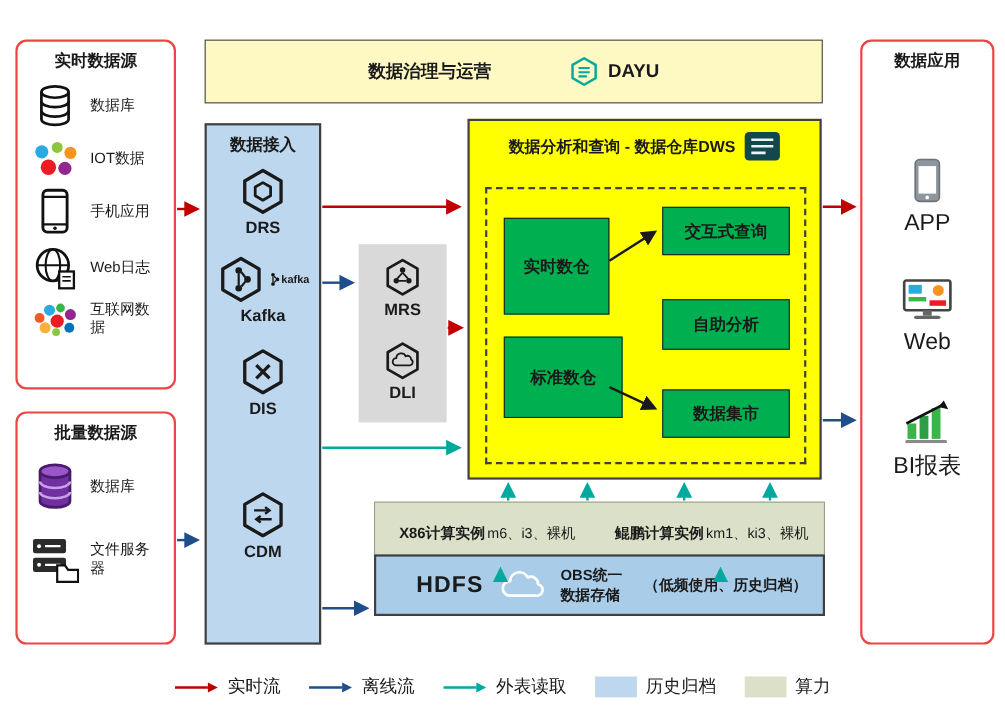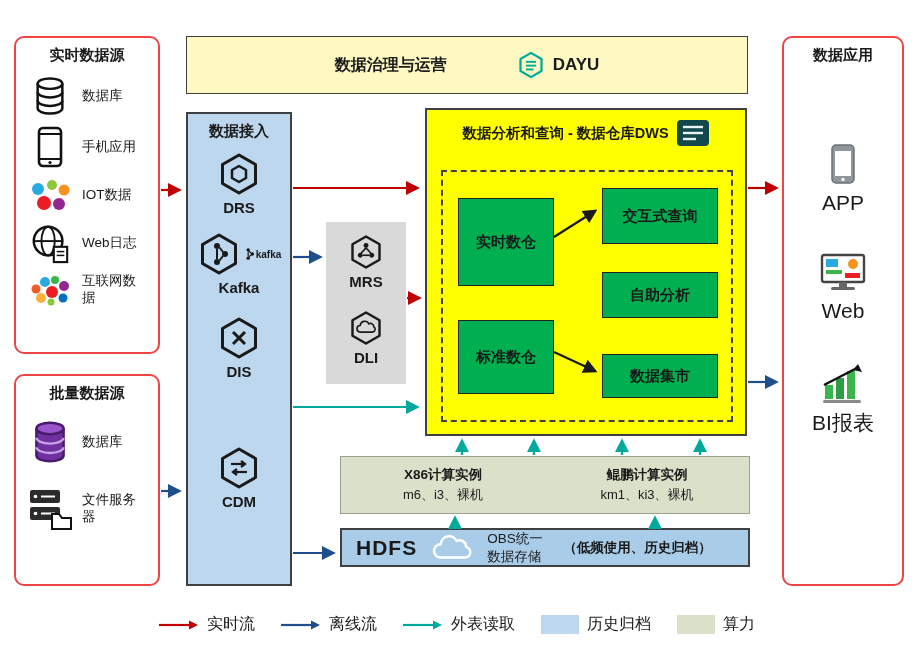--- a/index.html
+++ b/index.html
@@ -20,26 +20,26 @@
   .accitem{position:absolute;left:0;width:100%;display:flex;flex-direction:column;align-items:center;gap:3px;}
   .accitem .lbl{font-weight:bold;font-size:15px;}
   .kafkarow{display:flex;align-items:center;gap:3px;}
   .kbadge{display:flex;align-items:center;gap:2px;font-size:10px;font-weight:bold;}
   .graysvc{background:#d9d9d9;padding-left:42px;}
   .dwsbox{background:#ffff00;border:2px solid #404040;}
   .dwshead{position:absolute;top:9px;left:0;width:100%;display:flex;align-items:center;justify-content:center;gap:7px;font-weight:bold;font-size:14.5px;}
   .dashed{position:absolute;border:2px dashed #404040;box-sizing:border-box;}
   .greenbox{position:absolute;background:#00b050;border:1px solid #222;display:flex;align-items:center;justify-content:center;font-weight:bold;font-size:15px;box-sizing:border-box;}
   .compute{background:#dbe0c8;border:1px solid #9aa089;display:flex;}
-  .compute .half{flex:1;display:flex;flex-direction:column;align-items:center;justify-content:center;gap:2px;}
+  .compute .half{flex:1;display:flex;flex-direction:row;align-items:center;justify-content:center;gap:2px;}
   .compute .h1{font-weight:bold;font-size:13.5px;}
   .compute .h2{font-size:13px;}
   .hdfs{background:#a9cde9;border:2px solid #404040;display:flex;align-items:center;gap:12px;padding:0 14px;}
   .hdfs .hl{font-weight:bold;font-size:21px;letter-spacing:1px;}
-  .obsblock{width:64px;font-weight:normal;font-size:13.5px;line-height:1.3;}
+  .obsblock{width:64px;font-weight:bold;font-size:13.5px;line-height:1.3;}
   .obsnote{font-size:13.5px;font-weight:bold;}
   .appitem{position:absolute;left:0;width:100%;display:flex;flex-direction:column;align-items:center;gap:6px;}
   .appitem .lbl{font-size:21px;}
   .legend{position:absolute;left:0;top:614px;width:100%;display:flex;justify-content:center;align-items:center;gap:26px;}
   .legitem{display:flex;align-items:center;gap:8px;font-size:16px;}
   .swatch{width:38px;height:19px;display:inline-block;}
   .sw-archive{background:#bdd7ee;}
   .sw-power{background:#dbe0c8;}
   svg{display:block;}
   .arrows{position:absolute;left:0;top:0;pointer-events:none;z-index:10;}
@@ -107,40 +107,40 @@
             <path d="M7,9 v26 a13,5.5 0 0 0 26,0 v-26" fill="#fff" stroke="#111" stroke-width="2.6"></path>
             <ellipse cx="20" cy="9" rx="13" ry="5.5" fill="#fff" stroke="#111" stroke-width="2.6"></ellipse>
             <path d="M7,18 a13,5.5 0 0 0 26,0" fill="none" stroke="#111" stroke-width="2.6"></path>
             <path d="M7,27 a13,5.5 0 0 0 26,0" fill="none" stroke="#111" stroke-width="2.6"></path>
           </svg>
         </span>
         <span class="lbl">数据库</span>
       </div>
       <div class="srcitem">
         <span class="iconbox">
-          <svg width="26" height="42" viewBox="0 0 26 42">
-            <rect x="2" y="2" width="22" height="38" rx="4" fill="#fff" stroke="#111" stroke-width="2.6"></rect>
-            <line x1="2" y1="8" x2="24" y2="8" stroke="#111" stroke-width="2"></line>
-            <line x1="2" y1="33" x2="24" y2="33" stroke="#111" stroke-width="2"></line>
-            <circle cx="13" cy="36.5" r="1.6" fill="#111"></circle>
-          </svg>
-        </span>
-        <span class="lbl">手机应用</span>
-      </div>
-      <div class="srcitem">
-        <span class="iconbox">
           <svg width="44" height="36" viewBox="0 0 44 36">
             <circle cx="10" cy="12" r="6" fill="#29abe2"></circle>
             <circle cx="24" cy="8" r="5" fill="#8cc63f"></circle>
             <circle cx="36" cy="13" r="5.5" fill="#f7931e"></circle>
             <circle cx="16" cy="26" r="7" fill="#ed1c24"></circle>
             <circle cx="31" cy="27" r="6" fill="#93278f"></circle>
           </svg>
         </span>
         <span class="lbl">IOT数据</span>
+      </div>
+      <div class="srcitem">
+        <span class="iconbox">
+          <svg width="26" height="42" viewBox="0 0 26 42">
+            <rect x="2" y="2" width="22" height="38" rx="4" fill="#fff" stroke="#111" stroke-width="2.6"></rect>
+            <line x1="2" y1="8" x2="24" y2="8" stroke="#111" stroke-width="2"></line>
+            <line x1="2" y1="33" x2="24" y2="33" stroke="#111" stroke-width="2"></line>
+            <circle cx="13" cy="36.5" r="1.6" fill="#111"></circle>
+          </svg>
+        </span>
+        <span class="lbl">手机应用</span>
       </div>
       <div class="srcitem">
         <span class="iconbox">
           <svg width="42" height="42" viewBox="0 0 44 44">
             <circle cx="20" cy="20" r="15" fill="#fff" stroke="#111" stroke-width="2.6"></circle>
             <ellipse cx="20" cy="20" rx="7" ry="15" fill="none" stroke="#111" stroke-width="2"></ellipse>
             <line x1="5" y1="20" x2="35" y2="20" stroke="#111" stroke-width="2"></line>
             <rect x="26" y="26" width="14" height="16" fill="#fff" stroke="#111" stroke-width="2.2"></rect>
             <line x1="29" y1="31" x2="37" y2="31" stroke="#111" stroke-width="1.6"></line>
             <line x1="29" y1="35" x2="37" y2="35" stroke="#111" stroke-width="1.6"></line>
@@ -280,24 +280,24 @@
         <rect x="1" y="1" width="32" height="26" rx="4" fill="#13474e"></rect>
         <line x1="7" y1="8" x2="27" y2="8" stroke="#e8f4f4" stroke-width="2.4"></line>
         <line x1="7" y1="14" x2="27" y2="14" stroke="#e8f4f4" stroke-width="2.4"></line>
         <line x1="7" y1="20" x2="20" y2="20" stroke="#e8f4f4" stroke-width="2.4"></line>
       </svg>
     </div>
     <div class="dashed" style="left:14px;top:60px;width:292px;height:252px;"></div>
     <div class="greenbox" style="left:31px;top:88px;width:96px;height:88px;">
       <span>实时数仓</span>
     </div>
-    <div class="greenbox" style="left:31px;top:210px;width:96px;height:74px;">
+    <div class="greenbox" style="left:31px;top:196px;width:108px;height:74px;">
       <span>标准数仓</span>
     </div>
-    <div class="greenbox" style="left:175px;top:78px;width:116px;height:56px;">
+    <div class="greenbox" style="left:175px;top:78px;width:116px;height:44px;">
       <span>交互式查询</span>
     </div>
     <div class="greenbox" style="left:175px;top:162px;width:116px;height:46px;">
       <span>自助分析</span>
     </div>
     <div class="greenbox" style="left:175px;top:244px;width:116px;height:44px;">
       <span>数据集市</span>
     </div>
   </div>
 
@@ -305,21 +305,21 @@
     <div class="half">
       <span class="h1">X86计算实例</span>
       <span class="h2">m6、i3、裸机</span>
     </div>
     <div class="half">
       <span class="h1">鲲鹏计算实例</span>
       <span class="h2">km1、ki3、裸机</span>
     </div>
   </div>
 
-  <div class="abs hdfs" style="left:340px;top:528px;width:410px;height:39px;">
+  <div class="abs hdfs" style="left:340px;top:504px;width:410px;height:56px;justify-content:flex-end;">
     <span class="hl">HDFS</span>
     <svg width="46" height="34" viewBox="0 0 48 36">
       <path d="M12 28 a7 7 0 0 1 0-14 a9 9 0 0 1 17-3.5 a7 7 0 0 1 10 6.5 a5.5 5.5 0 0 1 -2.5 11 z" fill="none" stroke="#fff" stroke-width="2.6" stroke-linejoin="round"></path>
     </svg>
     <span class="obsblock">OBS统一数据存储</span>
     <span class="obsnote">（低频使用、历史归档）</span>
   </div>
 
   <div class="abs panel" style="left:782px;top:36px;width:122px;height:550px;">
     <div class="ptitle">数据应用</div>

